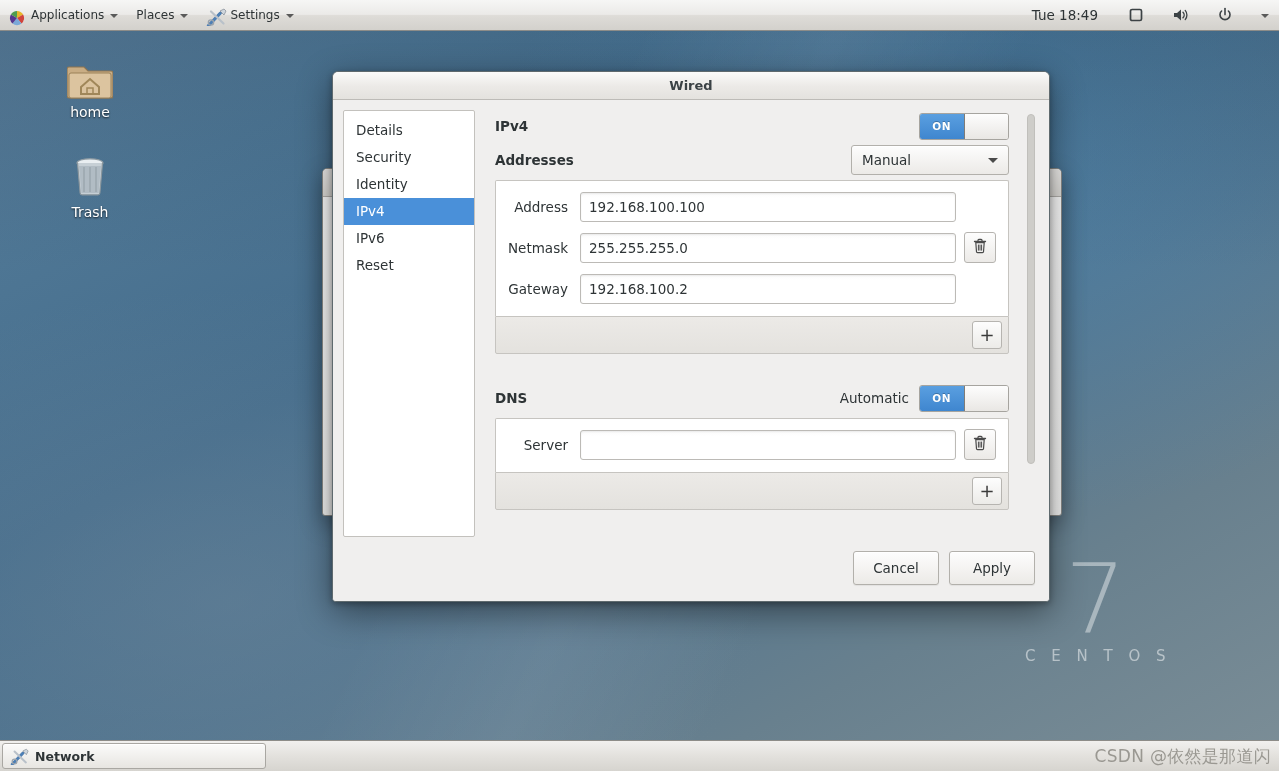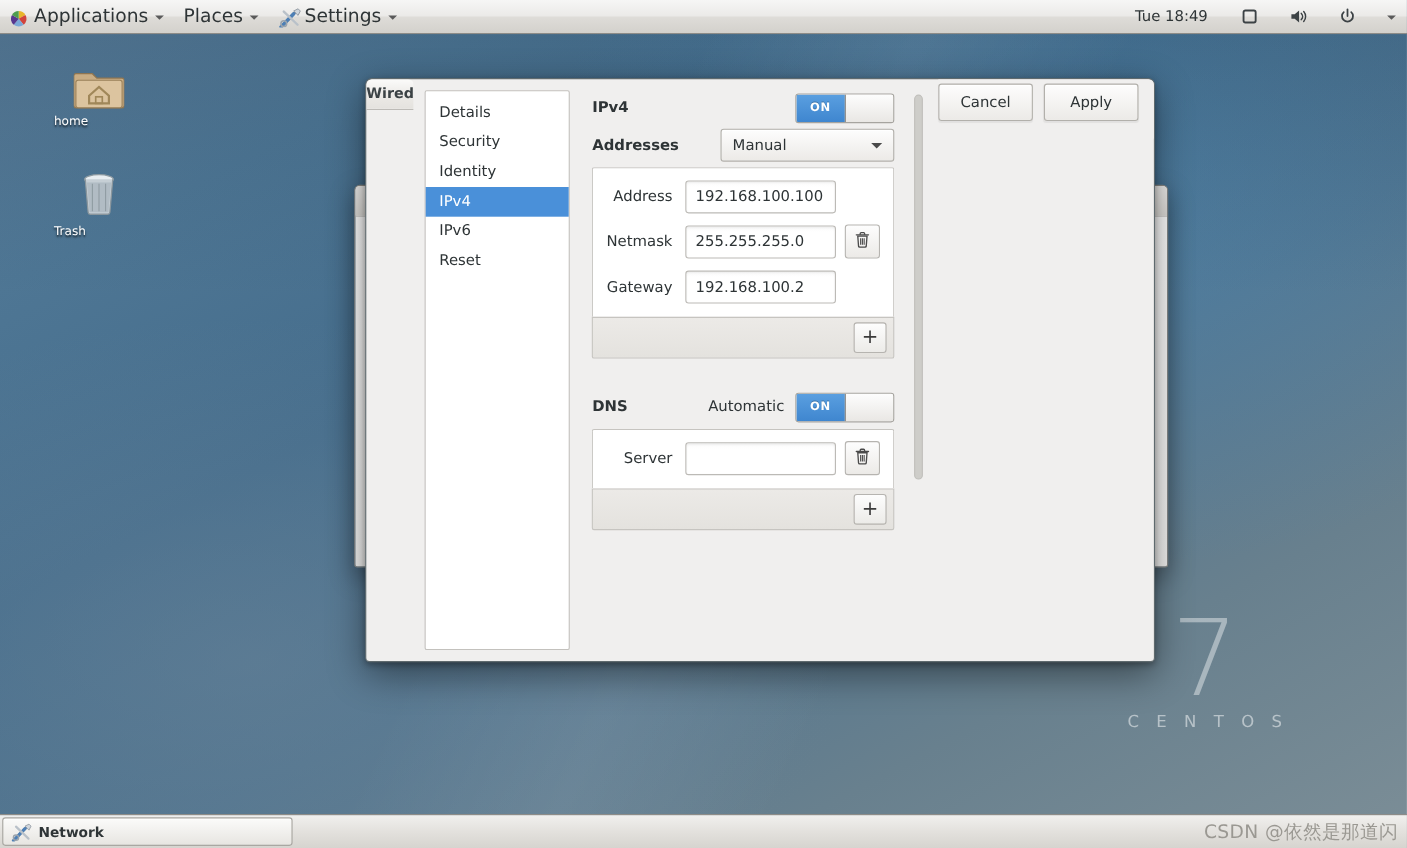--- a/index.html
+++ b/index.html
@@ -35,35 +35,35 @@
     border-bottom: 1px solid #8d8c88;
     display: flex; align-items: center;
     font-size: 13px; color: #2e3436;
     z-index: 50;
   }
   .panel-menu {
     display:flex; align-items:center; gap:6px;
     padding: 0 9px; height: 30px; line-height:30px;
     cursor: default; position: relative;
   }
-  .menu-label { font-size: 17px; }
+  .menu-label { font-size: 12px; }
   .caret {
     width:0;height:0; border-left:4px solid transparent; border-right:4px solid transparent;
     border-top:4px solid #5a5a5a; margin-top:2px;
   }
   .pinwheel { width:16px; height:16px; position:relative; flex:none; }
   .tools-ico { width:20px; height:17px; position:relative; flex:none; margin-right:-2px;}
   #panel-right { margin-left:auto; display:flex; align-items:flex-end; gap:16px; padding-right:4px; }
   .clock { font-size:13.5px; padding: 0 8px; height:30px; line-height:30px; }
   .tray-btn { padding: 0 6px; height:30px; display:flex; align-items:center; }
 
   
   .desk-icon {
-    position:absolute; width: 82px; 
-    color:#fff; font-size:11px;
+    position:absolute; width: 82px; text-align:center;
+    color:#fff; font-size:14px;
     text-shadow: 0 1px 2px rgba(0,0,0,0.8);
     cursor: default;
   }
   .desk-icon .glyph { height:52px; display:flex; align-items:flex-end; justify-content:center; margin-bottom:4px;}
   #icon-home { left: 49px; top: 48px; }
   #icon-trash { left: 49px; top: 148px; }
 
   
   #centos-brand {
     position:absolute; right: 108px; bottom: 106px;
@@ -94,21 +94,21 @@
   }
 
   
   #dialog {
     position:absolute; left:332px; top:71px; width: 718px; height: 531px;
     background: #f0efee;
     border: 1px solid #5f6a6e;
     border-radius: 6px 6px 4px 4px;
     box-shadow: 0 10px 34px rgba(0,0,0,0.45), 0 2px 6px rgba(0,0,0,0.3);
     z-index: 20;
-    display:flex; flex-direction:row;
+    display:flex; flex-direction:column;
     overflow:hidden;
   }
   #dialog-titlebar {
     height: 28px; flex:none;
     background: linear-gradient(to bottom, #fbfbfa 0%, #eceae7 52%, #e4e2de 100%);
     border-bottom: 1px solid #bdbbb7;
     border-radius: 5px 5px 0 0;
     display:flex; align-items:center; justify-content:center;
     font-size: 13px; font-weight: bold; color: #3b4245;
   }

